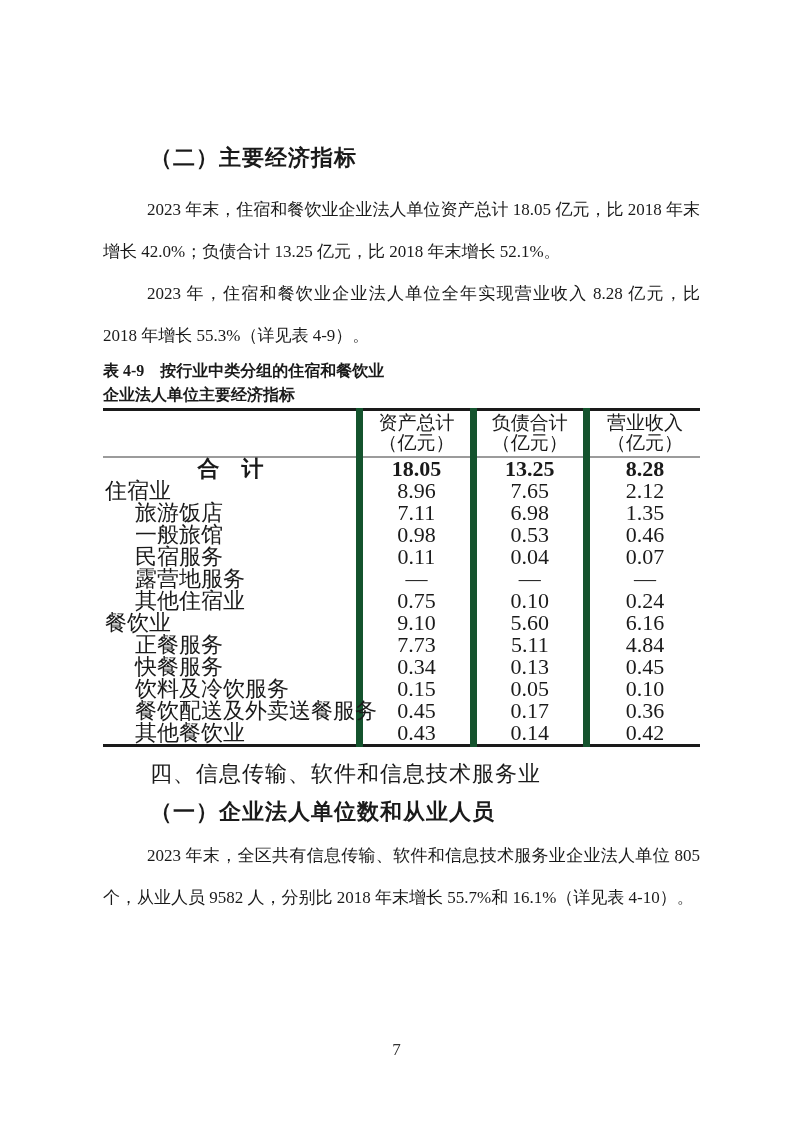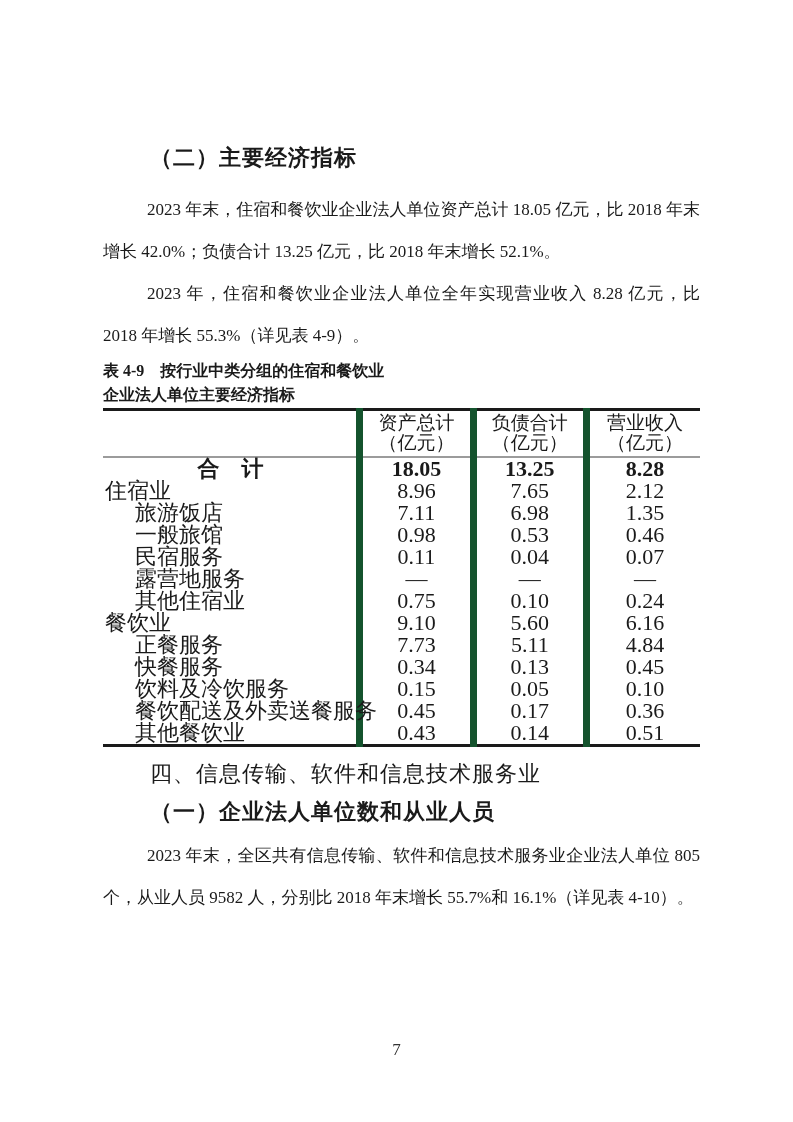--- a/index.html
+++ b/index.html
@@ -209,21 +209,21 @@
       <tr class="row-sub">
         <td class="label">餐饮配送及外卖送餐服务</td>
         <td class="num">0.45</td>
         <td class="num">0.17</td>
         <td class="num">0.36</td>
       </tr>
       <tr class="row-sub">
         <td class="label">其他餐饮业</td>
         <td class="num">0.43</td>
         <td class="num">0.14</td>
-        <td class="num">0.51</td>
+        <td class="num">0.42</td>
       </tr>
     </tbody>
   </table>
 
   <div class="heading-hei">四、信息传输、软件和信息技术服务业</div>
 
   <div class="heading-sub">（一）企业法人单位数和从业人员</div>
 
   <p class="para">2023 年末，全区共有信息传输、软件和信息技术服务业企业法人单位 805 个，从业人员 9582 人，分别比 2018 年末增长 55.7%和 16.1%（详见表 4-10）。</p>
 

